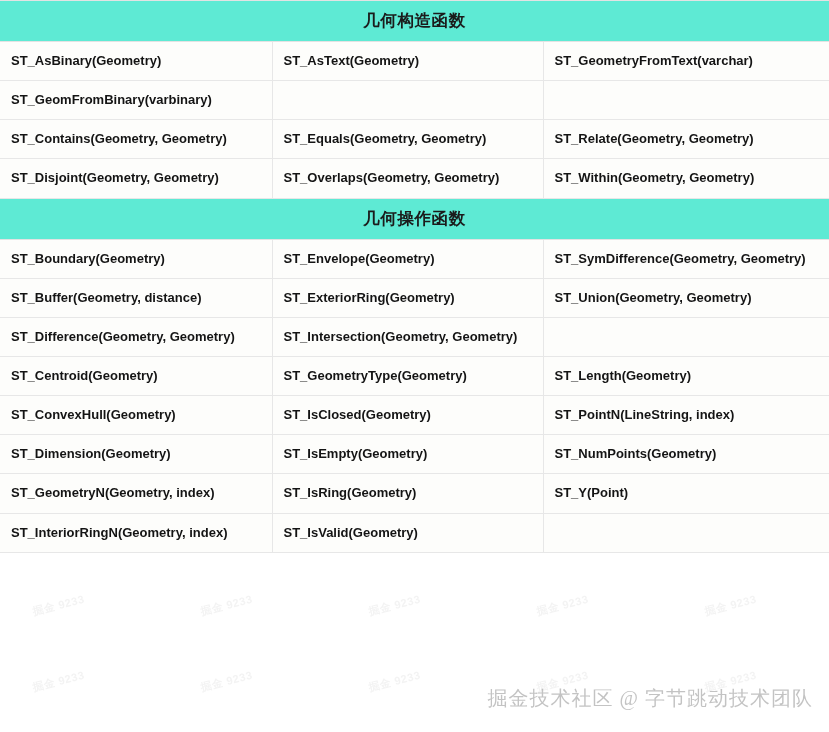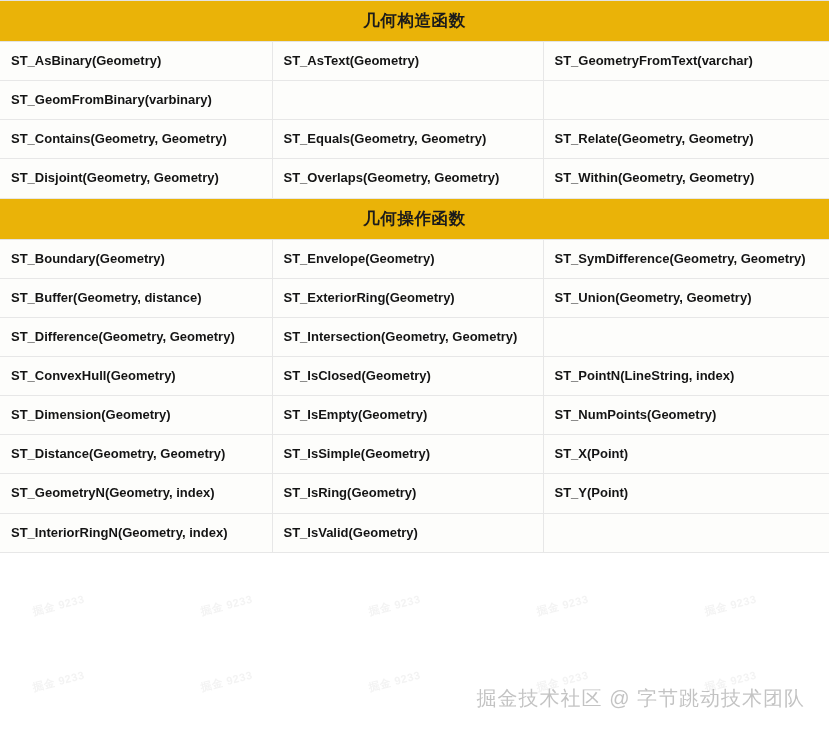--- a/index.html
+++ b/index.html
@@ -52,21 +52,21 @@
   table.fn-table col.c2 { width: 271px; }
   table.fn-table col.c3 { width: 286px; }
 
   tr.section-header-row > td {
     text-align: center;
     font-size: 16.5px;
     font-weight: 700;
     color: #1b1b1b;
     height: 40px;
     padding: 0 6px;
-    background: #eab308;
+    background: #5eead4;
     border-top: 1px solid #e3e3e3;
     border-bottom: 1px solid #e3e3e3;
     letter-spacing: 0.6px;
   }
   tr.section-header-row.first > td {
     border-top: 1px solid #e3e3e3;
   }
 
   tr.fn-row > td {
     font-size: 13px;
@@ -85,24 +85,24 @@
   }
   tr.fn-row > td.empty {
     border-right: 1px solid #e7e7e7;
   }
   tr.fn-row > td:last-child.empty {
     border-right: none;
   }
 
   #corner-watermark {
     position: absolute;
-    right: 24px;
+    right: 16px;
     bottom: 20px;
     z-index: 5;
-    font-family: Liberation Sans, sans-serif;
+    font-family: Liberation Serif, serif;
     font-size: 20px;
     color: rgba(105,105,105,0.40);
     white-space: nowrap;
     letter-spacing: 1px;
     pointer-events: none;
   }
 </style>
 </head>
 <body>
 
@@ -202,35 +202,35 @@
           <td>ST_Buffer(Geometry, distance)</td>
           <td>ST_ExteriorRing(Geometry)</td>
           <td>ST_Union(Geometry, Geometry)</td>
         </tr>
         <tr class="fn-row">
           <td>ST_Difference(Geometry, Geometry)</td>
           <td>ST_Intersection(Geometry, Geometry)</td>
           <td class="empty"></td>
         </tr>
         <tr class="fn-row">
+          <td>ST_Centroid(Geometry)</td>
+          <td>ST_GeometryType(Geometry)</td>
+          <td>ST_Length(Geometry)</td>
+        </tr>
+        <tr class="fn-row">
           <td>ST_ConvexHull(Geometry)</td>
           <td>ST_IsClosed(Geometry)</td>
           <td>ST_PointN(LineString, index)</td>
         </tr>
         <tr class="fn-row">
           <td>ST_Dimension(Geometry)</td>
           <td>ST_IsEmpty(Geometry)</td>
           <td>ST_NumPoints(Geometry)</td>
         </tr>
         <tr class="fn-row">
-          <td>ST_Distance(Geometry, Geometry)</td>
-          <td>ST_IsSimple(Geometry)</td>
-          <td>ST_X(Point)</td>
-        </tr>
-        <tr class="fn-row">
           <td>ST_GeometryN(Geometry, index)</td>
           <td>ST_IsRing(Geometry)</td>
           <td>ST_Y(Point)</td>
         </tr>
         <tr class="fn-row">
           <td>ST_InteriorRingN(Geometry, index)</td>
           <td>ST_IsValid(Geometry)</td>
           <td class="empty"></td>
         </tr>
       </tbody>

